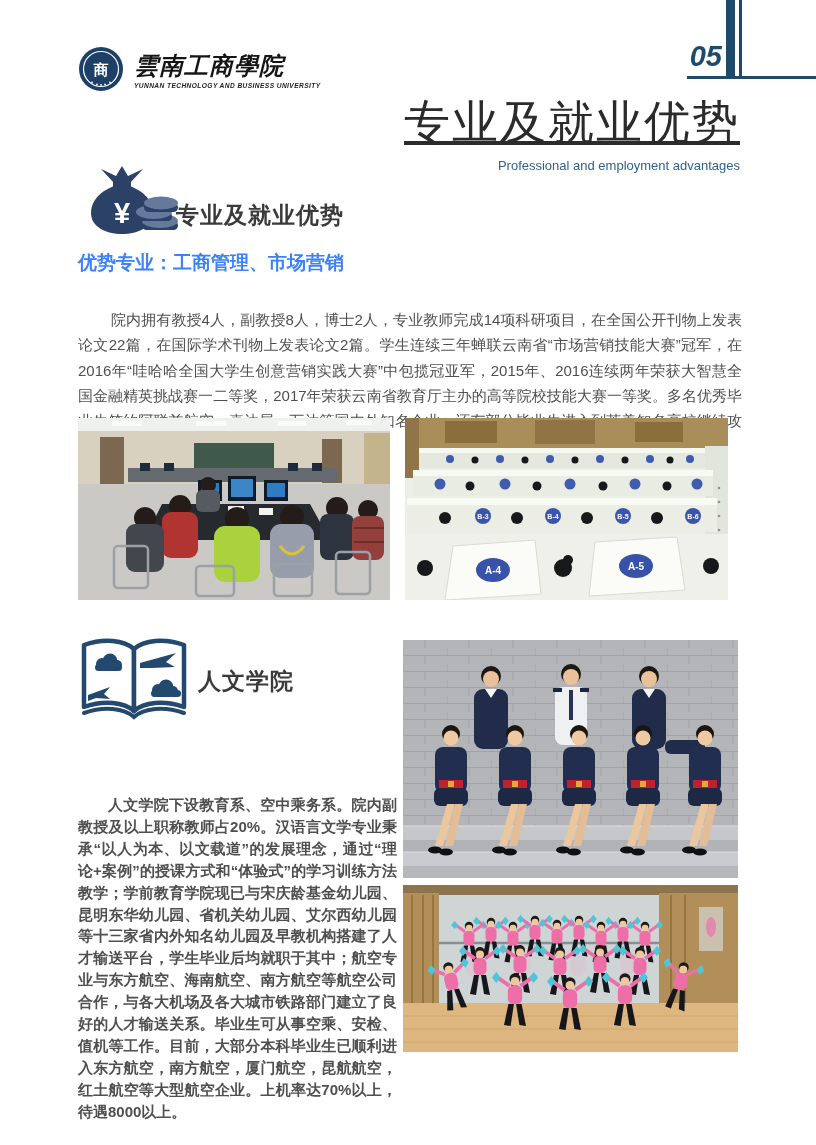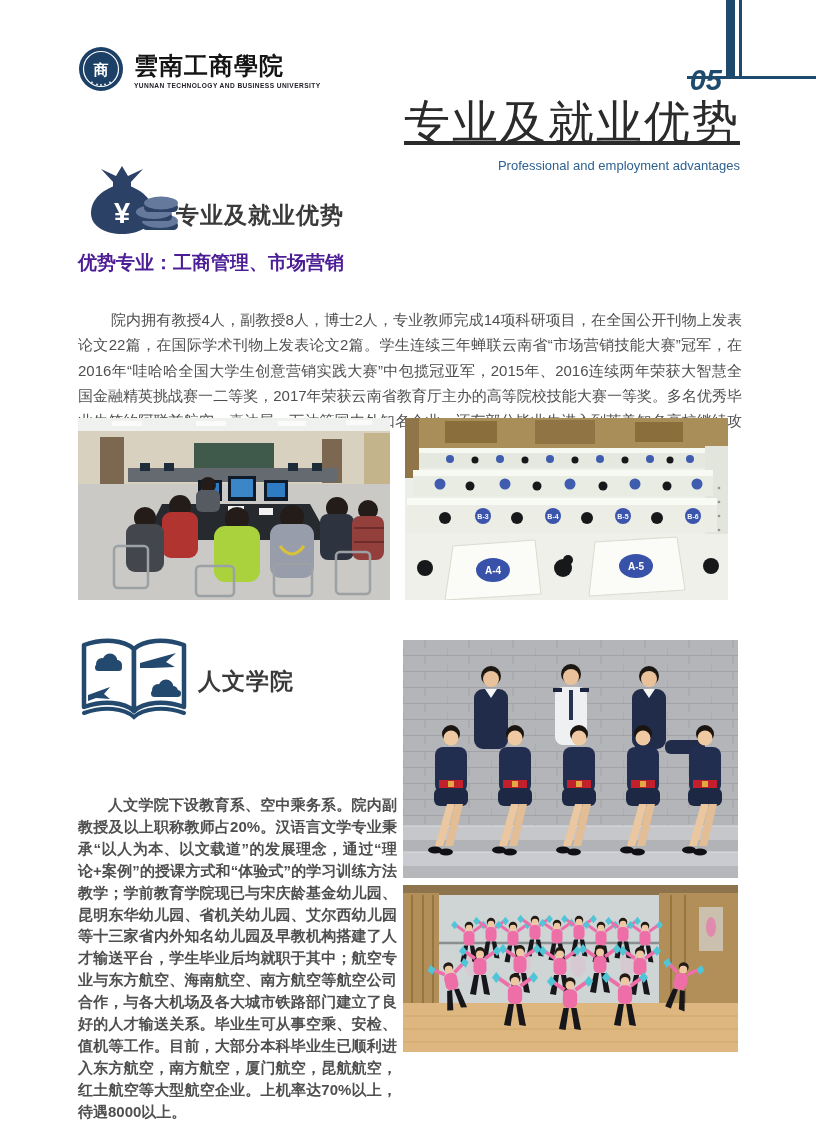--- a/index.html
+++ b/index.html
@@ -2,41 +2,41 @@
 <html><head>
 <meta charset="utf-8">
 <style>
   html,body{margin:0;padding:0;background:#ffffff;}
   .page{position:relative;width:816px;height:1145px;background:#fff;overflow:hidden;
         font-family:"Liberation Sans","DejaVu Sans",sans-serif;}
   .abs{position:absolute;}
 
   
   .logo{left:78px;top:46px;display:flex;align-items:flex-start;}
-  .logo-text{margin-left:10px;padding-top:8px;}
+  .logo-text{margin-left:10px;padding-top:8px;font-style:italic;}
   .logo-zh{font-family:"DejaVu Serif","Liberation Serif",serif;font-weight:700;
            font-size:24px;color:#151515;letter-spacing:1px;line-height:1;}
   .logo-en{font-size:6.6px;font-weight:700;color:#20202a;letter-spacing:.42px;margin-top:4px;}
 
   .pagenum{left:656px;top:42px;width:66px;text-align:right;font-size:29px;font-weight:800;
-           font-style:italic;color:#1d4a6d;line-height:1;margin-top:24px;}
+           font-style:italic;color:#1d4a6d;line-height:1;}
   .bar{background:#1d4a6d;top:0;}
   .bar.thick{left:726px;width:9px;height:79px;}
   .bar.thin{left:739px;width:3px;height:79px;}
   .hline{left:687px;top:76px;width:129px;height:3px;background:#1d4a6d;}
 
   .title{right:76px;top:92px;margin:0;font-size:46px;font-weight:500;color:#2b2b2b;
          letter-spacing:2px;white-space:nowrap;text-decoration:underline;}
   .subtitle{right:76px;top:158px;font-size:13px;color:#2e6191;white-space:nowrap;}
 
   
   .sec-title{font-size:23px;font-weight:700;color:#3a3a3a;letter-spacing:1px;}
   .sec1-title{left:176px;top:200px;}
   .sec2-title{left:198px;top:666px;}
-  .majors{font-size:19px;font-weight:700;color:#4c1d95;line-height:25px;}
+  .majors{font-size:19px;font-weight:700;color:#3b82f6;line-height:25px;}
   .sec1-majors{left:78px;top:250px;width:600px;}
   .sec2-majors{left:78px;top:707px;width:332px;}
   .body-text{font-size:15px;color:#4f4f4f;text-align:justify;}
   .sec1-body{left:78px;top:292px;width:664px;line-height:25.3px;text-indent:2.2em;}
   .sec2-body{left:78px;top:779px;width:319px;line-height:21.9px;text-indent:2em;font-weight:bold;}
 
   .photo{display:block;}
   .ph1{left:78px;top:418px;}
   .ph2{left:405px;top:418px;}
   .ph3{left:403px;top:640px;}

